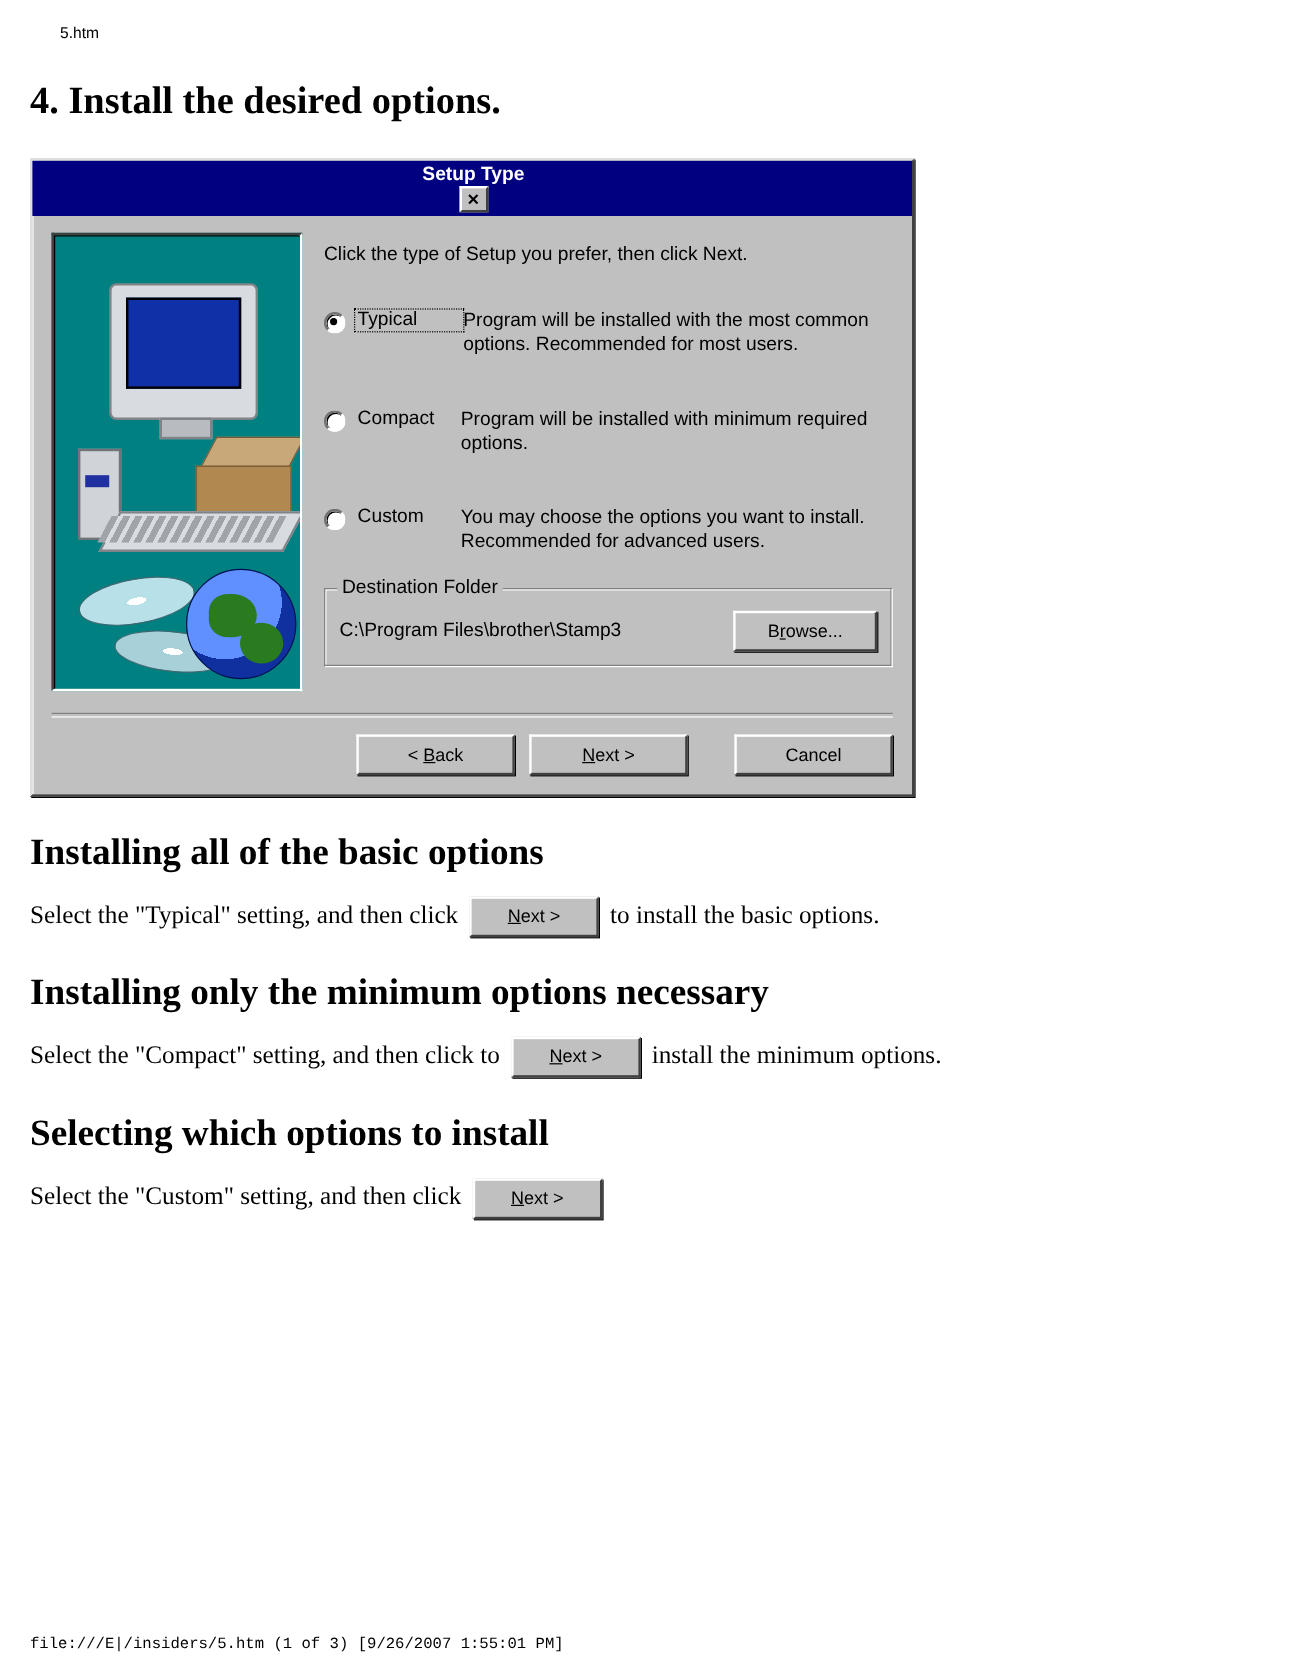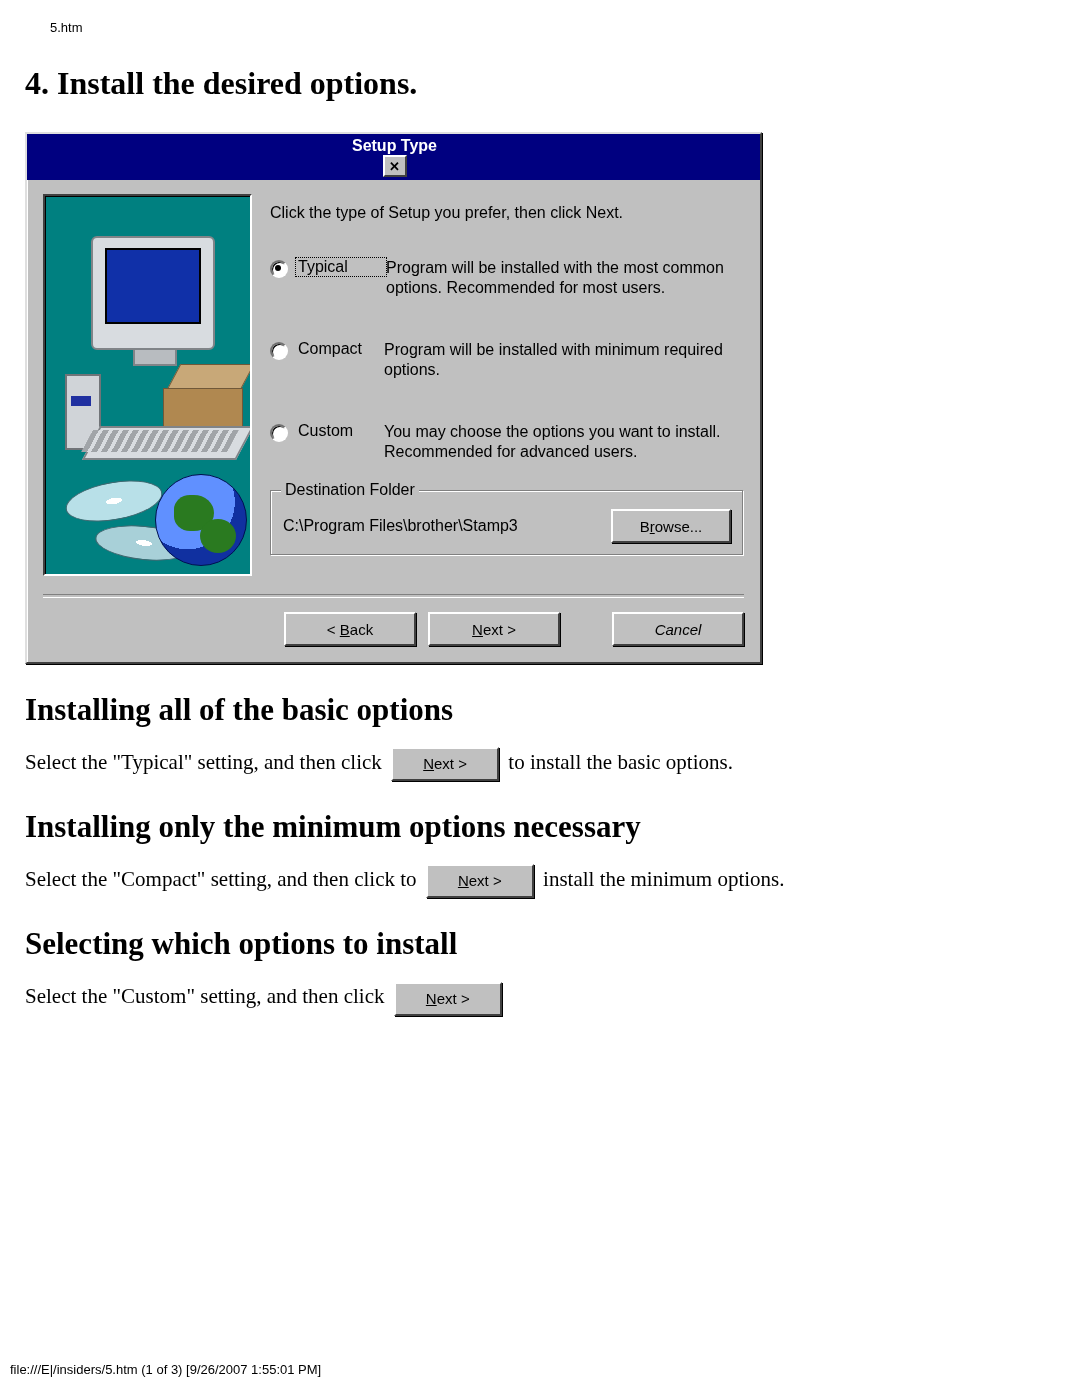--- a/index.html
+++ b/index.html
@@ -30,24 +30,24 @@
     font-weight: bold;
     margin: 28px 0 18px 0;
   }
   p.body {
     font-size: 21px;
     margin: 0 0 8px 0;
     line-height: 32px;
   }
   .foot {
     position: absolute;
-    left: 10px;
+    left: 25px;
     bottom: 20px;
     font-size: 13px;
-    font-family: Liberation Sans, sans-serif;
+    font-family: Liberation Mono, monospace;
   }
 
   
   .dialog {
     width: 733px;
     background: #c0c0c0;
     border: 2px solid;
     border-color: #dfdfdf #404040 #404040 #dfdfdf;
     box-shadow: 1px 1px 0 #000, inset 1px 1px 0 #fff;
     font-family: "MS Sans Serif", Tahoma, Arial, sans-serif;
@@ -160,21 +160,21 @@
     min-width: 108px; height: 30px;
     background:#c0c0c0;
     border: 2px solid;
     border-color:#fff #404040 #404040 #fff;
     box-shadow: 1px 1px 0 #000;
     display:flex; align-items:center; justify-content:center;
     font-family:"MS Sans Serif", Tahoma, Arial, sans-serif;
     font-size:15px;
     padding: 0 10px;
   }
-  .btn.cancel-gap { margin-left: 40px; font-style: italic; }
+  .btn.cancel-gap { margin-left: 27px; }
   .u { text-decoration: underline; }
 
   .inline-btn {
     display:inline-flex; vertical-align:middle;
     min-width: 104px; height: 30px;
     background:#c0c0c0;
     border: 2px solid;
     border-color:#fff #404040 #404040 #fff;
     box-shadow: 1px 1px 0 #000;
     align-items:center; justify-content:center;

